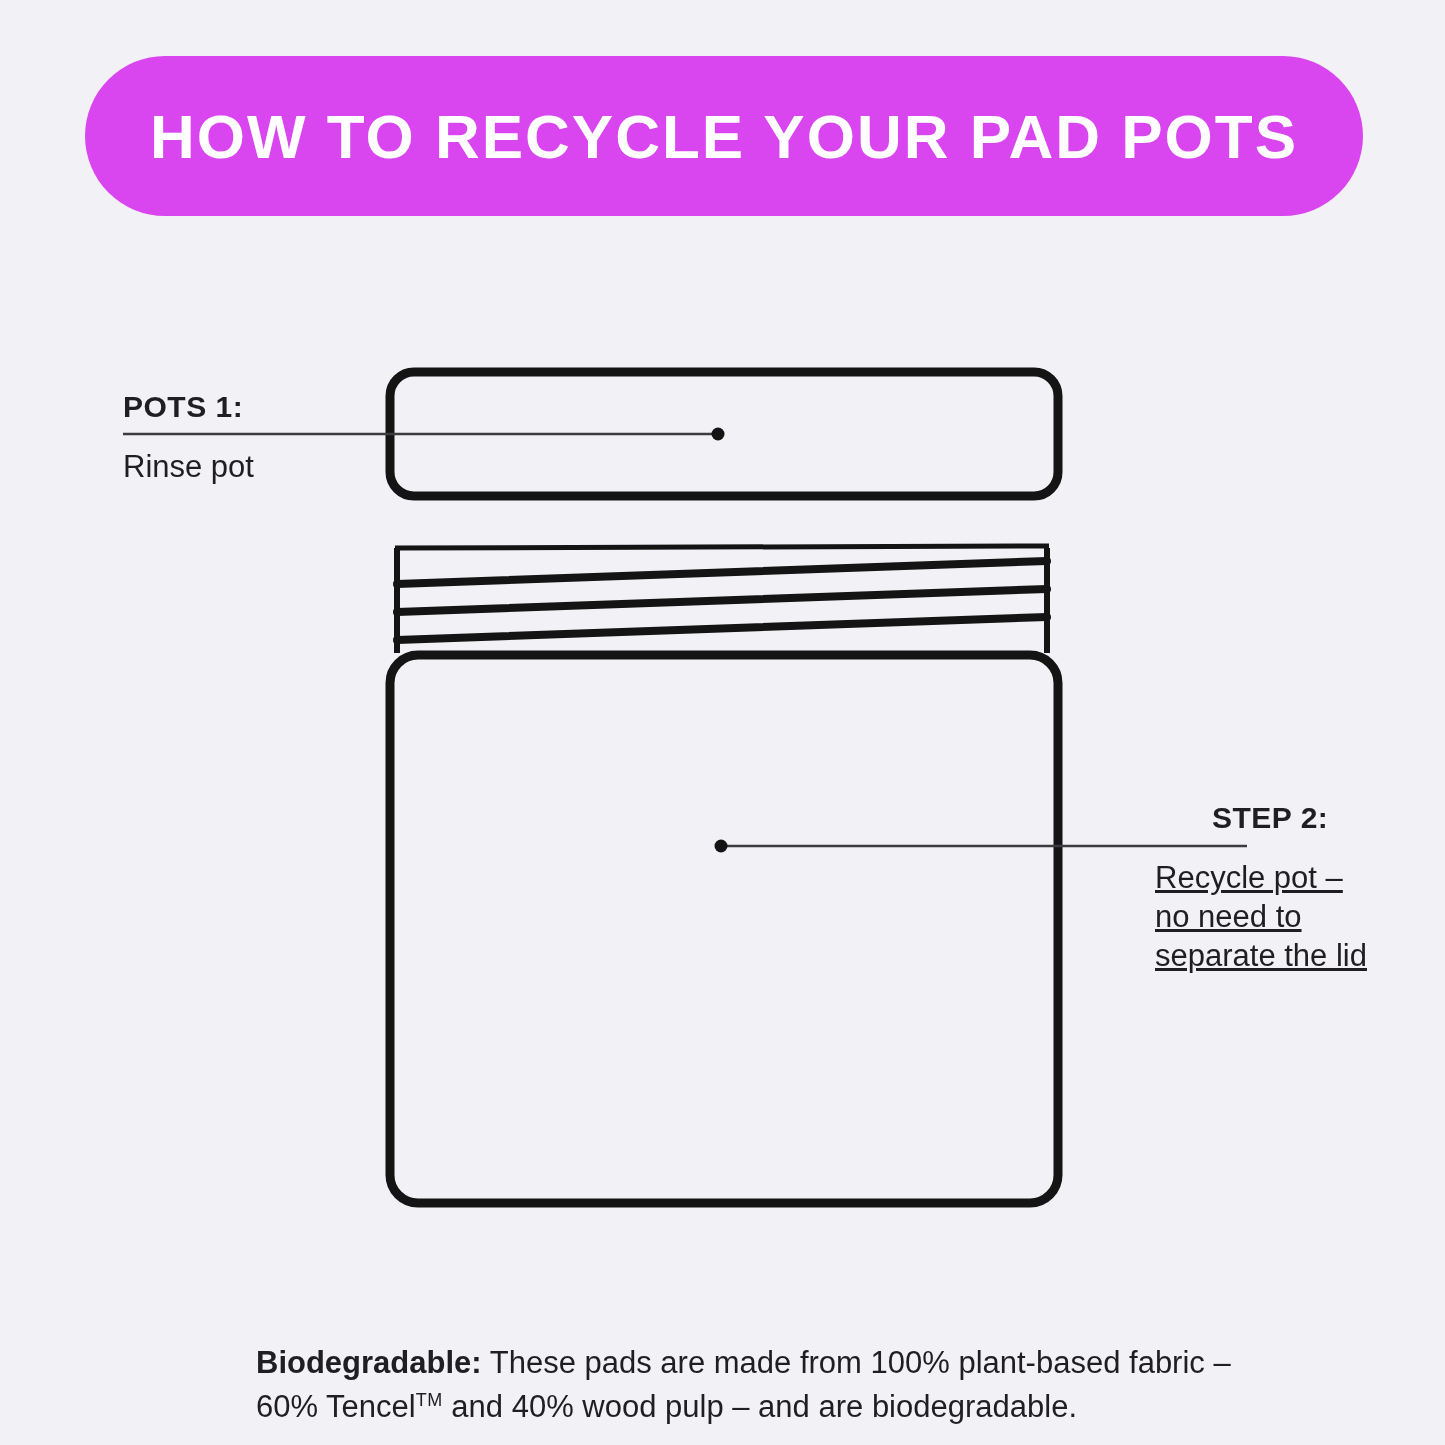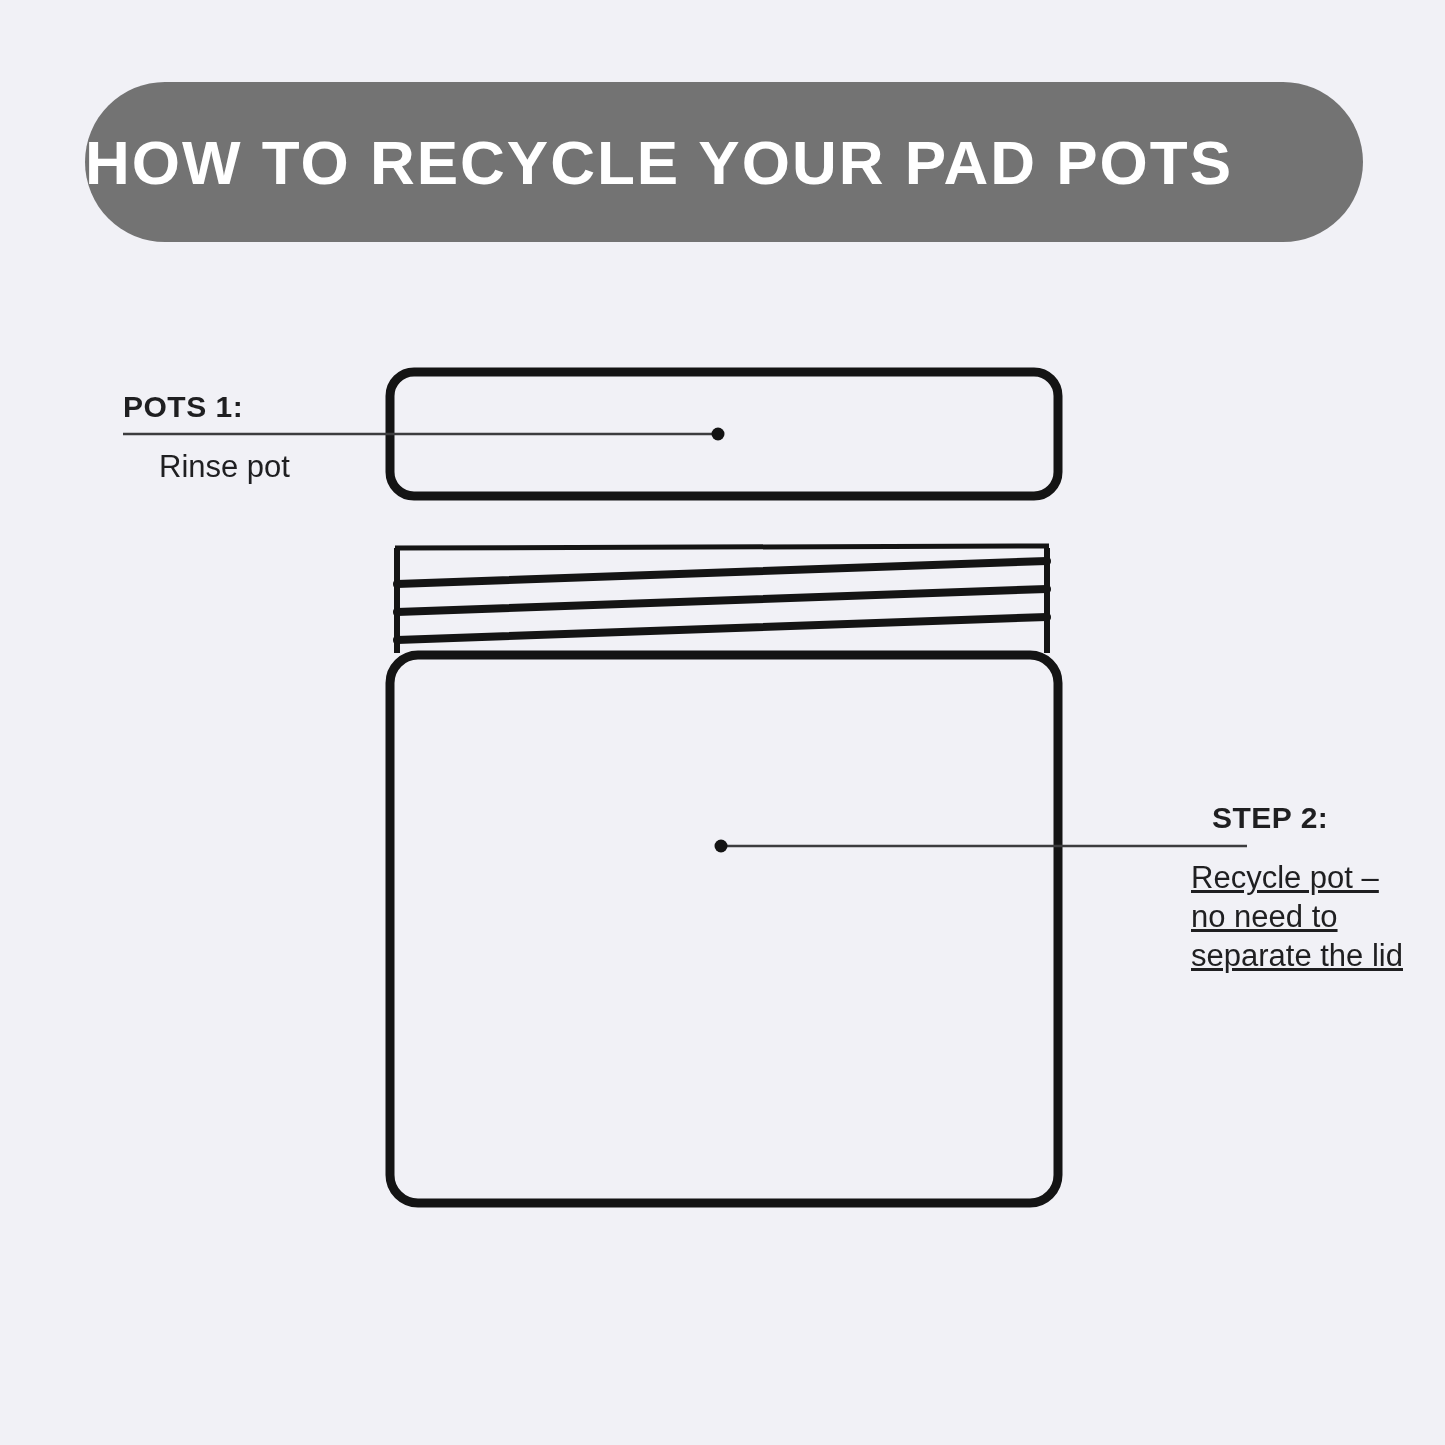--- a/index.html
+++ b/index.html
@@ -12,27 +12,28 @@
     position: relative;
     width: 1445px;
     height: 1445px;
     background: #f1f1f6;
     overflow: hidden;
     margin: 0 auto;
   }
   .header-pill {
     position: absolute;
     left: 85px;
-    top: 82px;
+    top: 56px;
     width: 1278px;
     height: 160px;
-    background: #737373;
+    background: #d946ef;
     border-radius: 80px;
     display: flex;
     align-items: center;
+    justify-content: center;
   }
   .header-pill .title {
     color: #ffffff;
     font-size: 62px;
     font-weight: bold;
     letter-spacing: 2px;
     white-space: nowrap;
   }
   .diagram-svg {
     position: absolute;
@@ -47,21 +48,20 @@
   .step-label {
     font-size: 30px;
     font-weight: bold;
     line-height: 1.1;
     letter-spacing: 0.5px;
   }
   .step-desc {
     font-size: 31px;
     font-weight: normal;
     line-height: 39px;
-    margin-left: 36px;
   }
   .step1-label { left: 123px; top: 390px; }
   .step1-desc  { left: 123px; top: 447px; }
   .step2-label { left: 1212px; top: 801px; }
   .step2-desc  { left: 1155px; top: 858px; text-decoration: underline; }
   .footer-note {
     position: absolute;
     left: 256px;
     top: 1341px;
     width: 980px;
@@ -116,14 +116,18 @@
     <div>Rinse pot</div>
   </div>
 
   <div class="label step-label step2-label">STEP 2:</div>
   <div class="label step-desc step2-desc">
     <div>Recycle pot –</div>
     <div>no need to</div>
     <div>separate the lid</div>
   </div>
 
+  <div class="footer-note">
+    <b>Biodegradable:</b><span> These pads are made from 100% plant-based fabric –</span><br>
+    <span>60% Tencel</span><sup>TM</sup><span> and 40% wood pulp – and are biodegradable.</span>
+  </div>
 
 </div>
 
 </body></html>

